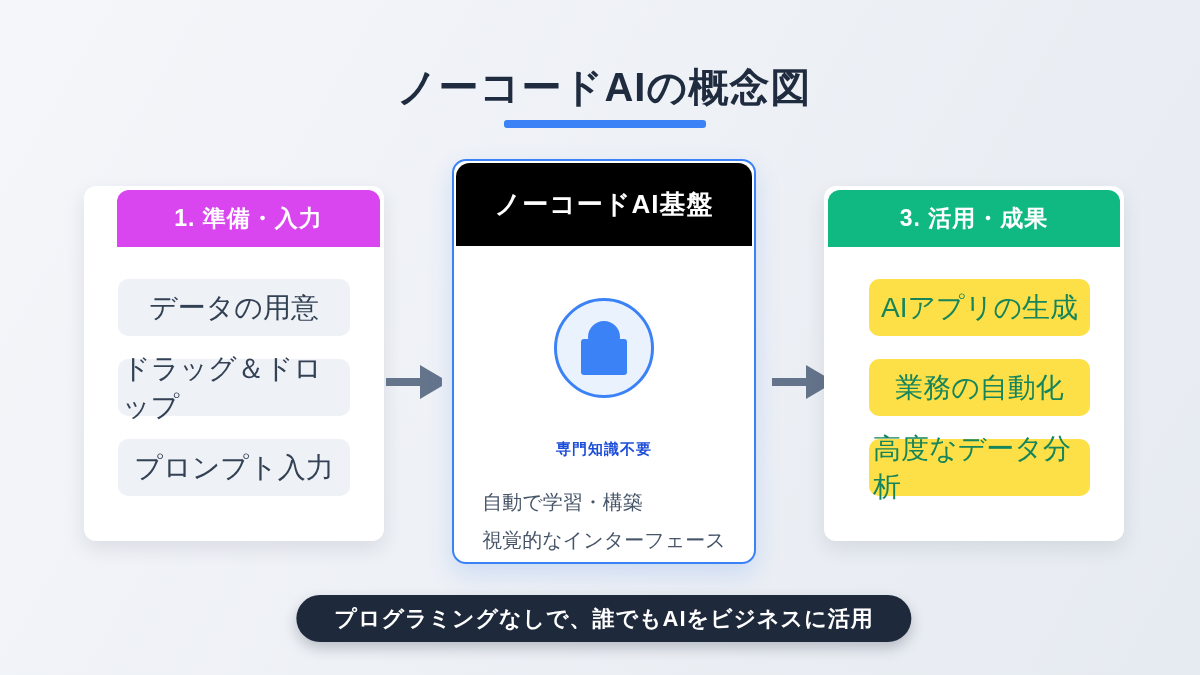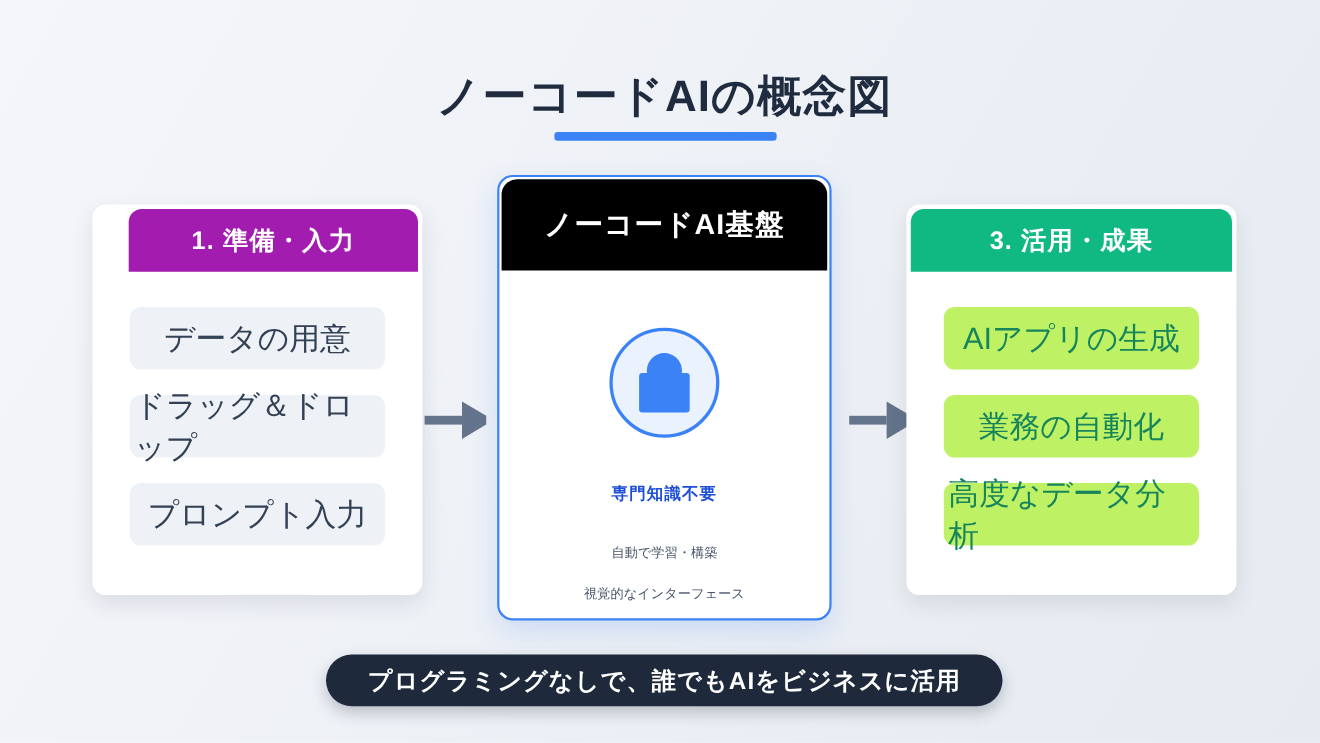--- a/index.html
+++ b/index.html
@@ -28,32 +28,32 @@
     position:absolute; background:#ffffff; border-radius:12px;
     box-shadow:0 8px 20px rgba(30,41,59,0.10);
   }
   .card-side { top:182px; width:300px; height:355px; }
   .card-side .card-header {
     height:57px; border-radius:12px 12px 0 0;
     display:flex; align-items:center; justify-content:center;
     color:#ffffff; font-size:23px; font-weight:700; letter-spacing:1px;
   }
   .card-left { left:80px; }
-  .card-left .card-header { background:#a21caf;margin-left:29px; }
+  .card-left .card-header { background:#d946ef;margin-left:29px; }
   .card-right { left:820px; }
   .card-right .card-header { background:#10b981; }
 
   .card-body { padding:32px 30px 0 30px; }
   .pill-item {
     height:57px; border-radius:10px; margin-bottom:23px;
     display:flex; align-items:center; justify-content:center;
     font-size:28px;
   }
   .card-left .pill-item { background:#eef1f6; color:#334155; }
-  .card-right .pill-item { background:#bef264; color:#17855c; }
+  .card-right .pill-item { background:#fde047; color:#17855c;margin-left:11px; }
 
   
   .card-center {
     left:448px; top:155px; width:304px; height:405px;
     border:2px solid #3b82f6; border-radius:14px;
     box-shadow:0 10px 24px rgba(59,130,246,0.18);
   }
   .card-center .card-header {
     height:83px; margin:-2px -2px 0 -2px;
     border-radius:14px 14px 0 0; background:#000000;
@@ -65,21 +65,21 @@
     margin-top:48px; width:100px; height:100px; border-radius:50%;
     background:#eaf2fe; border:3px solid #3b82f6;
     display:flex; flex-direction:column; align-items:center; justify-content:center;
   }
   .lock-head { width:32px; height:32px; border-radius:50%; background:#3b82f6; }
   .lock-body { width:46px; height:36px; border-radius:3px; background:#3b82f6; margin-top:-14px; }
   .center-highlight {
     margin-top:38px; font-size:15px; font-weight:800; color:#1d4ed8; letter-spacing:1px;
   }
   .center-detail {
-    margin-top:16px; font-size:12px; color:#475569; text-align:center; line-height:30px;
+    margin-top:16px; font-size:20px; color:#475569; text-align:left; line-height:30px;
   }
 
   
   .arrow { position:absolute; top:357px; display:flex; align-items:center; }
   .arrow-line { width:34px; height:5px; background:#64748b; }
   .arrow-head {
     width:0; height:0;
     border-top:13px solid transparent; border-bottom:13px solid transparent;
     border-left:22px solid #64748b;
   }

